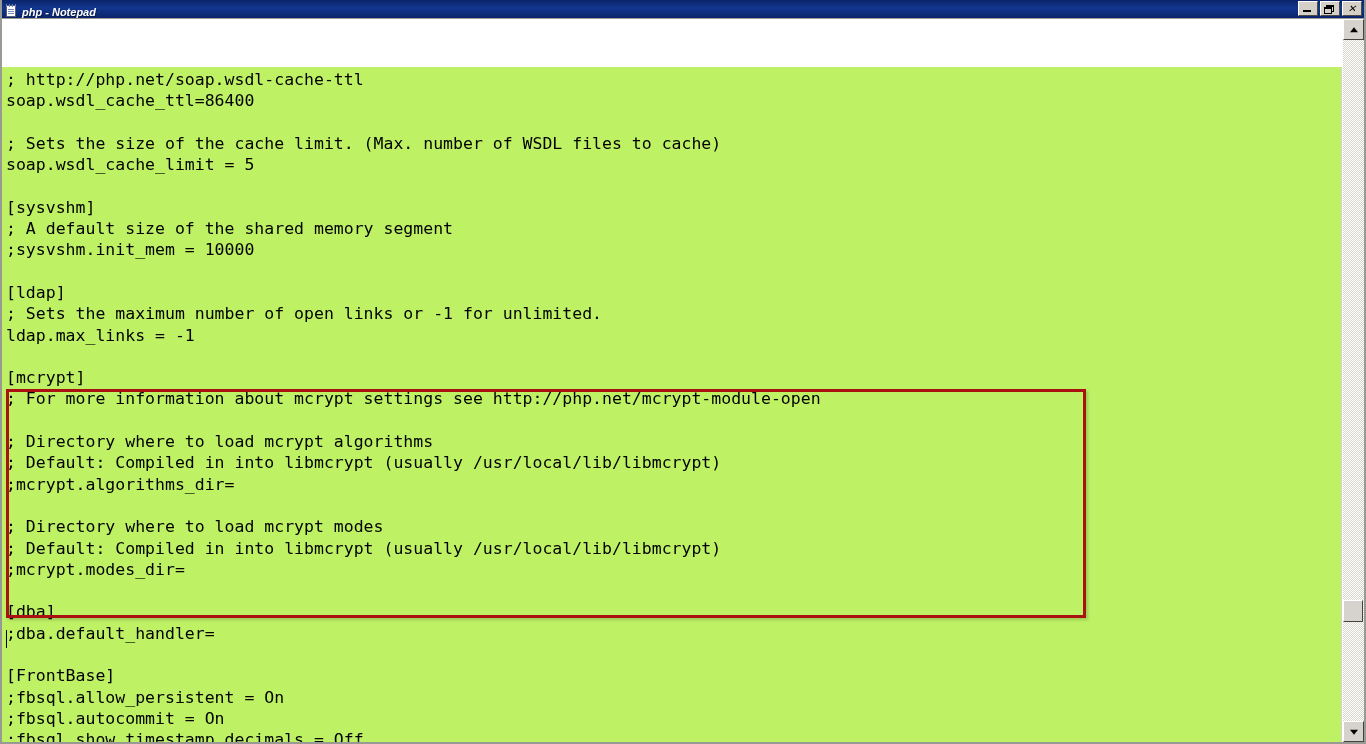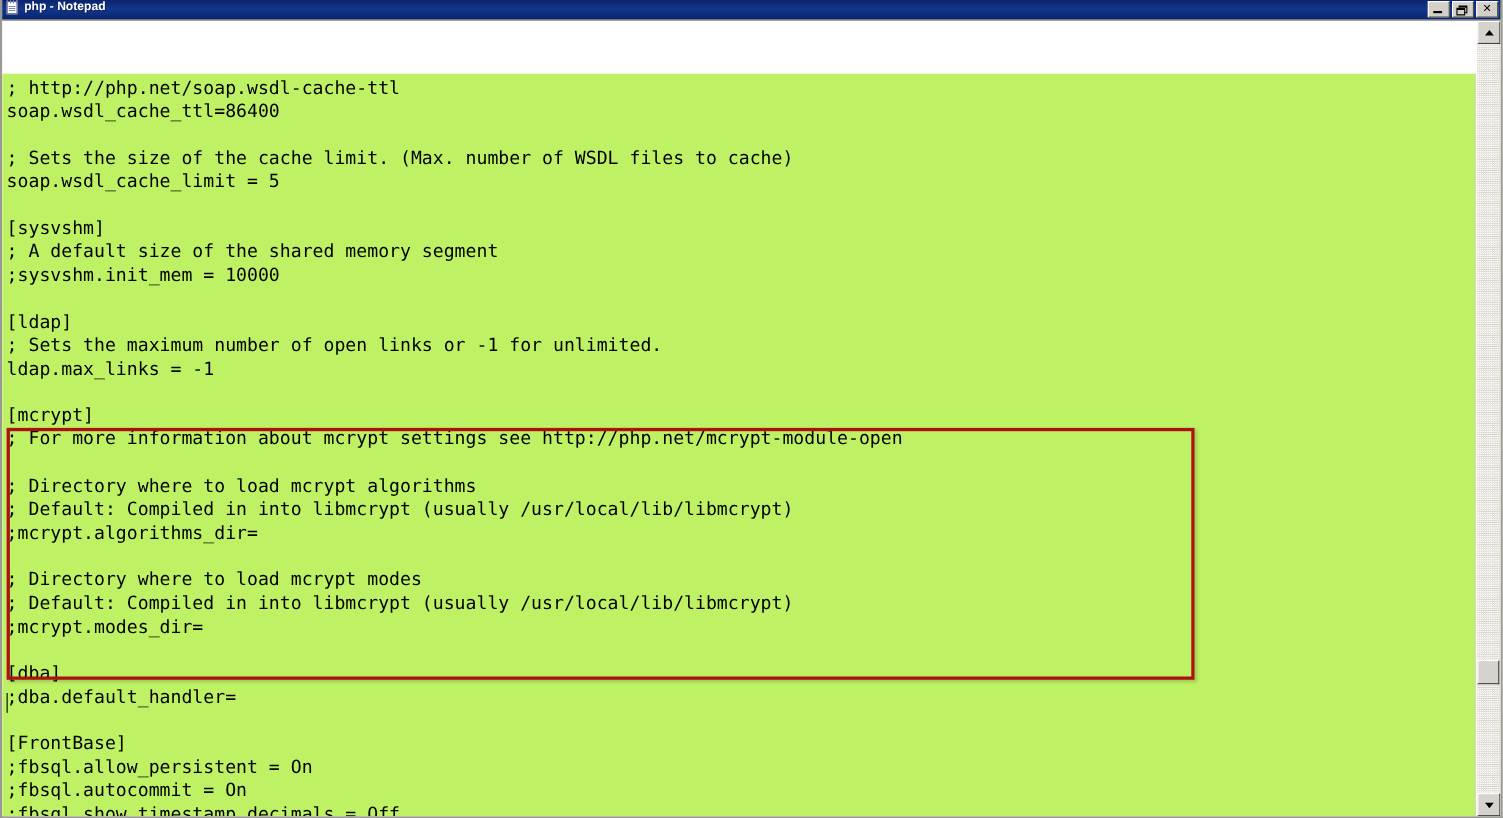--- a/index.html
+++ b/index.html
@@ -29,24 +29,25 @@
     display: flex;
     flex-direction: column;
   }
 
   
   #titlebar {
     height: 18px;
     flex: 0 0 18px;
     background: linear-gradient(to bottom, #0a246a 0%, #12368f 45%, #0a246a 100%);
     display: flex;
-    align-items: flex-start;
+    align-items: flex-end;
     padding: 0 1px 0 2px;
     box-sizing: border-box;
     position: relative;
+    font-style: italic;
   }
   #app-icon {
     width: 14px; height: 14px;
     margin-right: 4px;
     position: relative;
     flex: 0 0 14px;
   }
   #app-icon .pad {
     position: absolute;
     left: 2px; top: 1px;

